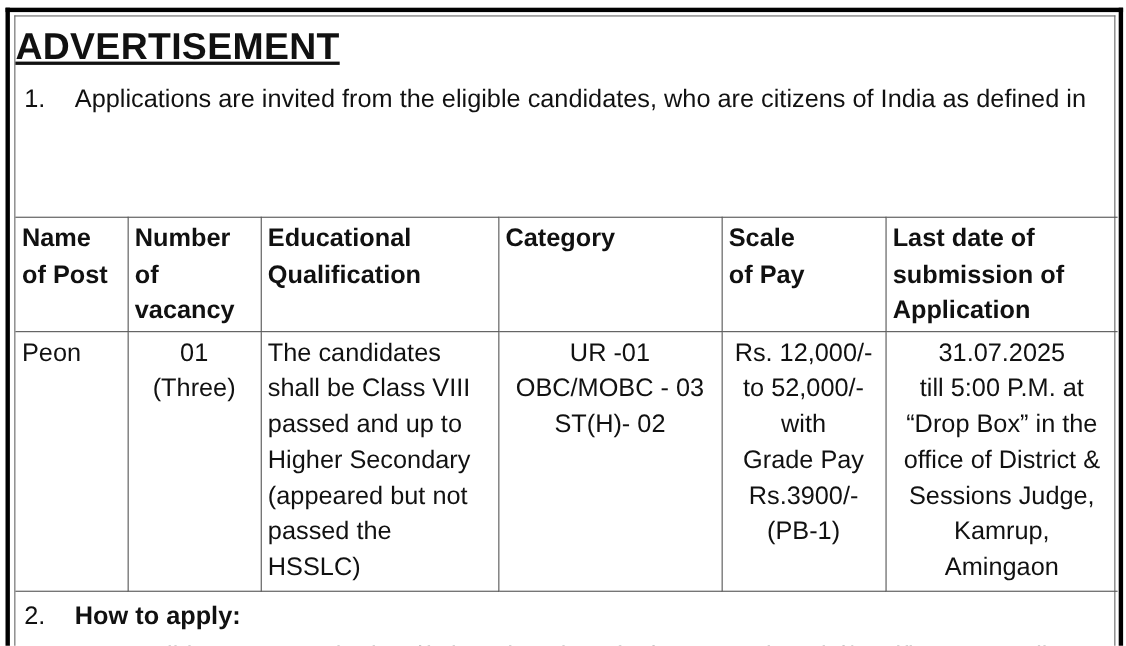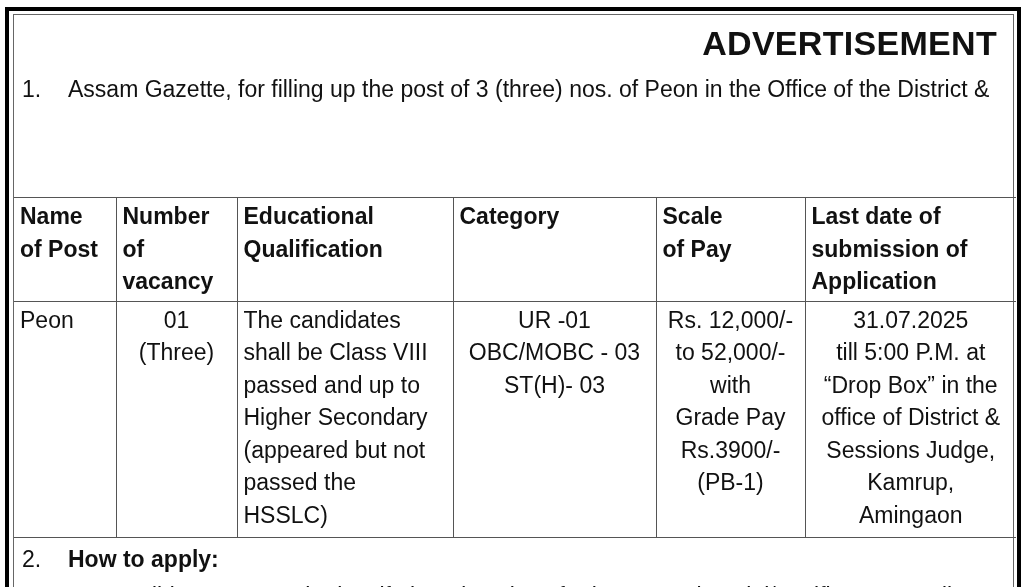--- a/index.html
+++ b/index.html
@@ -2,22 +2,22 @@
 <html><head>
 <meta charset="utf-8">
 <style>
   html, body { margin: 0; padding: 0; background: #ffffff; }
   body { width: 1024px; height: 587px; overflow: hidden; position: relative;
          font-family: "Liberation Sans", sans-serif; color: #111; }
   .frame { position: absolute; left: 5px; top: 7px; width: 1008px; height: 600px;
            border: 4px solid #000; border-bottom: none; background: #fff; }
   .inner { position: absolute; left: 4px; top: 3px; right: 3px; bottom: 0;
            border: 1px solid #666; border-bottom: none; }
-  .title { position: absolute; left: 0; right: 16px; top: 8px; text-align: right;
-           font-weight: bold; font-size: 34px; letter-spacing: 0.3px; line-height: 40px; }
+  .title { position: absolute; left: 0; right: 16px; top: 8px; text-align: left;
+           font-weight: bold; font-size: 34px; letter-spacing: 0.3px; line-height: 40px; text-decoration: underline; }
   .para { position: absolute; left: 8px; top: 58px; right: 10px;
           font-size: 23px; line-height: 32.5px; }
   .para .num { position: absolute; left: 0; top: 0; }
   .para .txt { margin-left: 46px; }
   table.posts { position: absolute; left: 0; top: 182px; width: 1002px;
                 border-collapse: collapse; table-layout: fixed; font-size: 23px; }
   table.posts td, table.posts th { border: 1px solid #555; vertical-align: top;
                 padding: 2px 6px 3px 6px; line-height: 32.5px; }
   table.posts tr td:first-child, table.posts tr th:first-child { border-left: none; }
   table.posts tr td:last-child, table.posts tr th:last-child { border-right: none; }
@@ -35,21 +35,21 @@
 <body>
 
 <div class="frame">
   <div class="inner">
 
     <div class="title">ADVERTISEMENT</div>
 
     <div class="para">
       <span class="num">1.</span>
       <div class="txt">
-        <span class="line">Assam Gazette, for filling up the post of 3 (three) nos. of Peon in the Office of the District &amp;</span>
+        <span class="line">Applications are invited from the eligible candidates, who are citizens of India as defined in</span>
       </div>
     </div>
 
     <table class="posts">
       <colgroup>
         <col style="width:102px">
           <col style="width:121px">
           <col style="width:216px">
         <col style="width:203px">
           <col style="width:149px">
@@ -96,21 +96,21 @@
           <span class="line">shall be Class VIII</span>
           <span class="line">passed and up to</span>
           <span class="line">Higher Secondary</span>
           <span class="line">(appeared but not</span>
           <span class="line">passed the</span>
           <span class="line">HSSLC)</span>
         </td>
         <td>
           <span class="line">UR -01</span>
           <span class="line">OBC/MOBC - 03</span>
-          <span class="line">ST(H)- 03</span>
+          <span class="line">ST(H)- 02</span>
         </td>
         <td>
           <span class="line">Rs. 12,000/-</span>
           <span class="line">to 52,000/-</span>
           <span class="line">with</span>
           <span class="line">Grade Pay</span>
           <span class="line">Rs.3900/-</span>
           <span class="line">(PB-1)</span>
         </td>
         <td>

